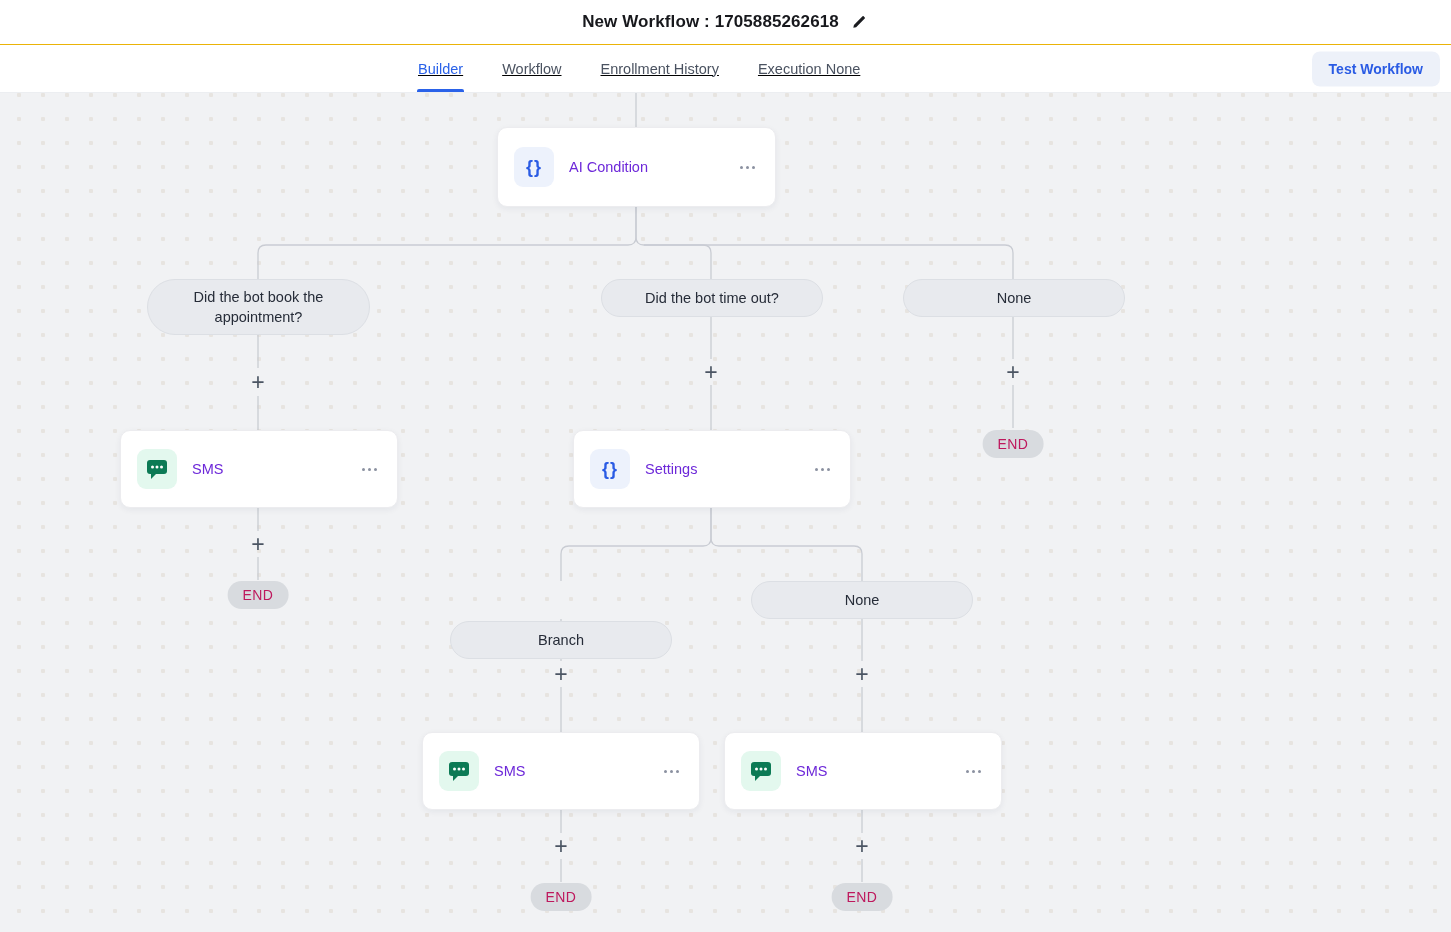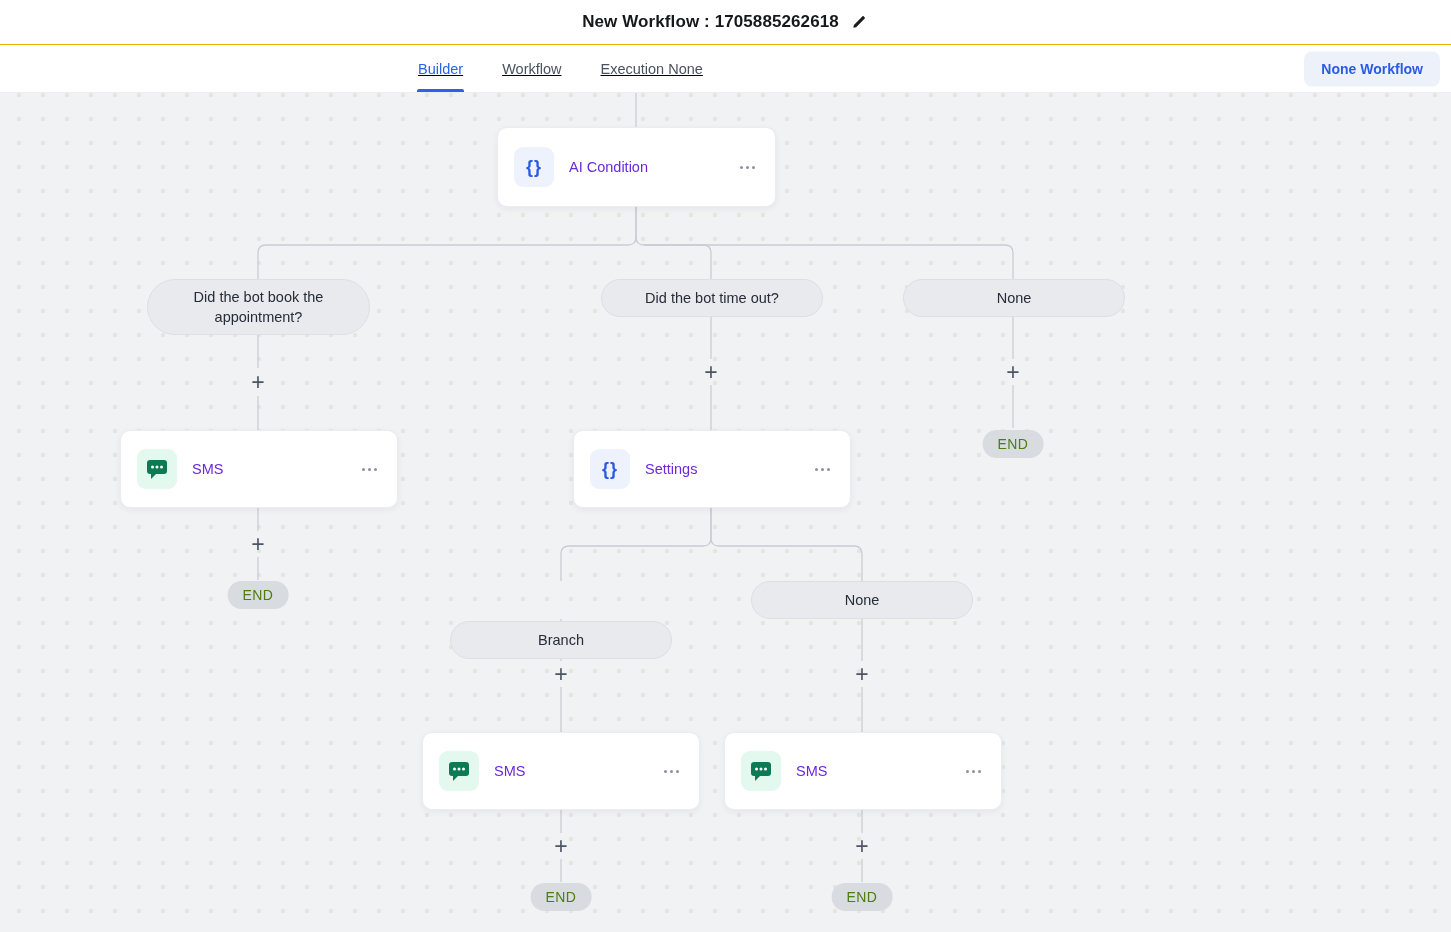--- a/index.html
+++ b/index.html
@@ -64,44 +64,45 @@
 
   .plus{
     position:absolute; transform:translate(-50%,-50%);
     background:none; border:none; cursor:pointer;
     font-size:23px; font-weight:400; color:#4b5563; line-height:1; padding:0 4px; font-family:inherit;
   }
 
   .endpill{
     position:absolute; transform:translate(-50%,-50%);
     background:#d8dbdf; border-radius:17px; padding:6px 15px;
-    font-size:14px; color:#4d7c0f; letter-spacing:.4px;
+    font-size:14px; color:#be185d; letter-spacing:.4px;
   }
 </style>
 </head>
 <body>
 
 <header class="titlebar">
   <span class="title">New Workflow : 1705885262618</span>
   <button class="edit-btn">
     <span style="display:flex">
       <svg width="16" height="16" viewBox="0 0 24 24">
           <path d="M3.5 20.8l4.2-1.1L20.6 6.8a1.2 1.2 0 0 0 0-1.7l-1.6-1.6a1.2 1.2 0 0 0-1.7 0L4.4 16.4 3.5 20.8z" fill="#1b1c20"></path>
         </svg>
     </span>
   </button>
 </header>
 
 <nav class="tabbar">
   <div class="tabs">
     <button class="tab active">Builder</button>
     <button class="tab">Workflow</button>
+    <button class="tab">Enrollment History</button>
     <button class="tab">Execution None</button>
   </div>
-  <button class="test-btn">None Workflow</button>
+  <button class="test-btn">Test Workflow</button>
 </nav>
 
 <div class="canvas">
 
   <svg class="wires" width="1451" height="839">
     <g fill="none" stroke="#c9ccd3" stroke-width="1.3">
       <path d="M636,0 V34"></path>
       <path d="M636,114 V144 Q636,152 628,152 H266 Q258,152 258,160 V186"></path>
       <path d="M636,114 V144 Q636,152 644,152 H703 Q711,152 711,160 V186"></path>
       <path d="M644,152 H1005 Q1013,152 1013,160 V186"></path>

